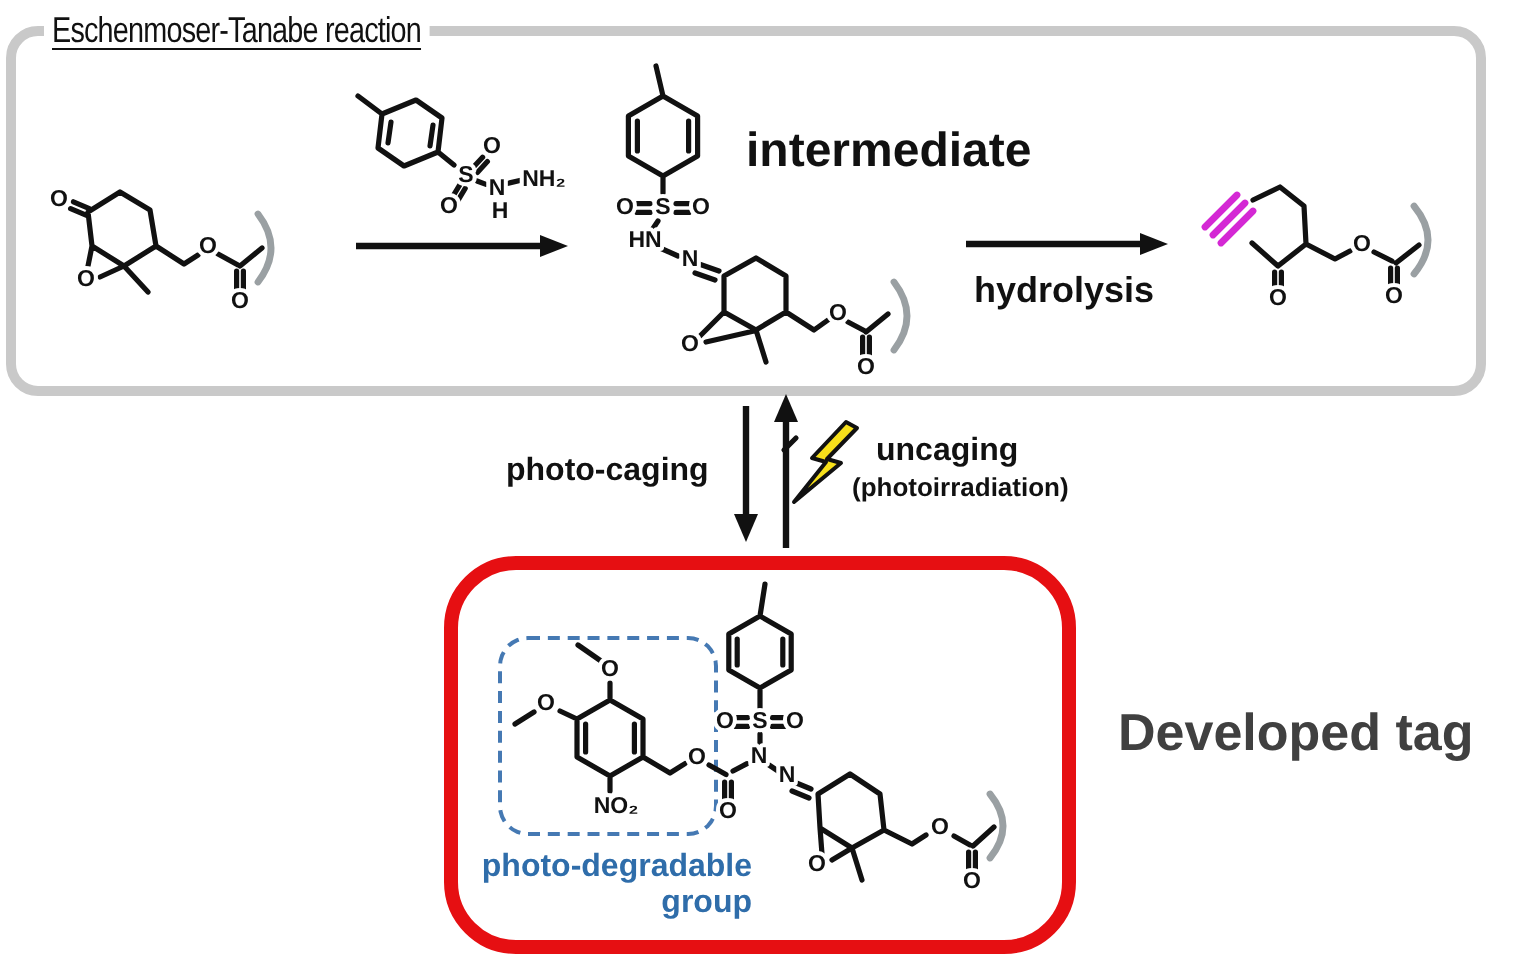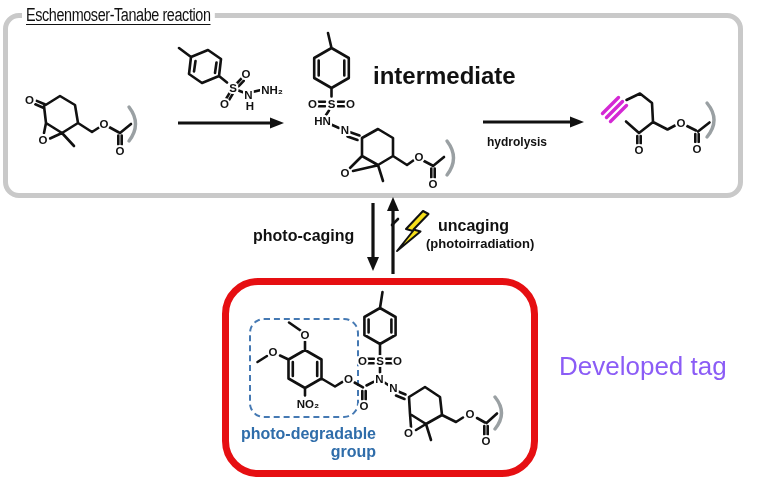--- a/index.html
+++ b/index.html
@@ -10,26 +10,26 @@
   .panel-red{position:absolute;left:222px;top:278px;width:316px;height:199px;box-sizing:border-box;
           border:7px solid #e60f12;border-radius:36px;background:#fff;}
   .box-dashed{position:absolute;left:249px;top:318px;width:110px;height:100px;box-sizing:border-box;
           border:2.5px dashed #4579b3;border-radius:15px;}
   svg.art{position:absolute;left:0;top:0;z-index:3;}
   .t{position:absolute;z-index:4;color:#111;white-space:nowrap;font-weight:bold;}
   .t-title{left:22px;top:5px;font-size:18px;font-weight:normal;letter-spacing:-0.5px;
           transform:scaleX(0.80);transform-origin:left top;background:#fff;padding:0 5px;
           text-decoration:underline;text-underline-offset:3px;z-index:4;}
   .t-intermediate{left:373px;top:62px;font-size:24px;}
-  .t-hydrolysis{left:487px;top:135px;font-size:12px;text-align:center;}
+  .t-hydrolysis{left:487px;top:135px;font-size:18px;text-align:center;}
   .t-alkyne{left:597px;top:59px;font-size:20px;color:#d428d4;}
   .t-photocaging{left:253px;top:227px;font-size:16px;}
   .t-uncaging{left:438px;top:217px;font-size:16px;text-align:right;}
   .t-photoirr{left:426px;top:236px;font-size:13px;text-align:center;}
-  .t-developed{left:559px;top:351px;font-size:26px;font-weight:normal;color:#8b5cf6;}
+  .t-developed{left:559px;top:351px;font-size:26px;font-weight:bold;color:#404040;}
   .t-pdg{left:230px;top:425px;width:146px;text-align:right;font-size:16px;line-height:17.5px;
           color:#2f6daa;white-space:normal;z-index:4;}
   .bonds{stroke:#111;stroke-width:2.6;fill:none;stroke-linecap:round;stroke-linejoin:round;}
   .bonds-magenta{stroke:#d428d4;stroke-width:3.4;fill:none;stroke-linecap:round;}
   .rgroup{stroke:#9aa0a3;stroke-width:3.4;fill:none;stroke-linecap:round;}
   .arrow{stroke:#111;stroke-width:3.2;fill:none;stroke-linecap:butt;}
   .ahead{fill:#111;stroke:none;}
   .atom{font:bold 11.5px "Liberation Sans","DejaVu Sans",sans-serif;fill:#111;
         text-anchor:middle;dominant-baseline:central;paint-order:stroke;stroke:#fff;
         stroke-width:4px;stroke-linejoin:round;}

